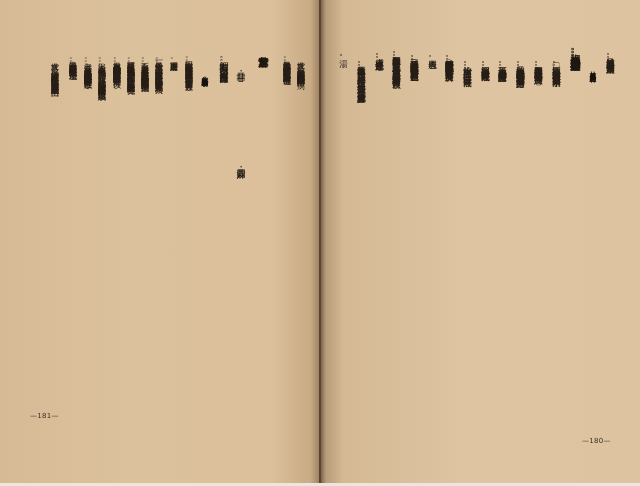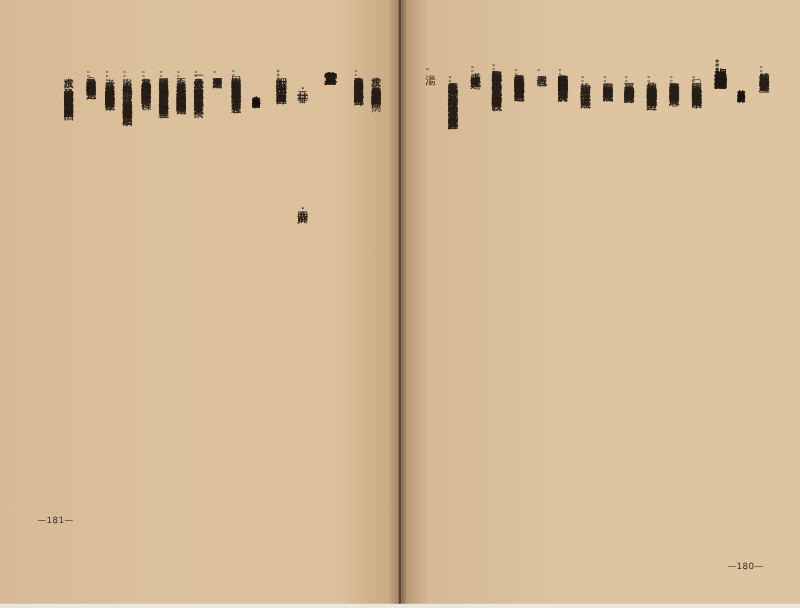--- a/index.html
+++ b/index.html
@@ -99,15 +99,15 @@
     <div class="vt pp" style="left:160px; top:60px;">東洞翁曰<span class="p">。</span>甘草麻黃湯治喘急迫<span class="p">。</span>或自汗或無汗者<span class="p">。</span></div>
     <div class="vt pp" style="left:142px; top:60px;">按治水病<span class="p">。</span>而腫脹<span class="p">。</span>或喘<span class="p">。</span>或自汗出<span class="p">。</span>或無汗者<span class="p">。</span></div>
     <div class="vt pp" style="left:124px; top:54px;">南涯氏註金匱要略防己茯苓湯條曰<span class="p">。</span>此證（中略）故四肢先腫而身不腫<span class="p">。</span>與麻黃證異<span class="p">。</span>麻黃證者<span class="p">。</span>身腫而及於</div>
     <div class="vt pp" style="left:107px; top:54px;">四肢者也<span class="p">。</span></div>
     <div class="vt pp" style="left:89px; top:54px;">又防己黃耆湯條曰<span class="p">。</span>「（上略）凡防己所治者爲虛腫<span class="p">。</span>而自下起也<span class="p">。</span>麻黃所治者爲實腫<span class="p">。</span>而自上起也<span class="p">。</span>」</div>
     <div class="vt pp" style="left:71px; top:50px;">類聚方廣義本方條曰<span class="p">。</span>千金方云<span class="p">。</span>有人患氣急<span class="p">。</span>積久不瘥<span class="p">。</span>遂成水腫<span class="p">。</span>如此者衆<span class="p">。</span>諸皮中之浮水<span class="p">。</span>攻面目身體<span class="p">。</span>自腰以</div>
     <div class="vt pp" style="left:54px; top:52px;">上腫者<span class="p">。</span>皆可以此湯發汗之<span class="p">。</span></div>
     <div class="vt pp" style="left:36px; top:60px;">金匱水氣病篇云<span class="p">。</span>中皮水<span class="p">。</span>其脈浮<span class="p">。</span>外證浮腫<span class="p">。</span>按之沒指<span class="p">。</span>不惡風<span class="p">。</span>其腹如鼓<span class="p">。</span>不渴<span class="p">。</span>當發其汗<span class="p">。</span>按此證亦宜甘草麻黃</div>
     <div class="vt pp" style="left:18px; top:53px;">湯<span class="p">。</span></div>
 
-    <div class="pno" style="left:261px; top:437px;margin-top:12px;">—180—</div>
+    <div class="pno" style="left:261px; top:437px;">—180—</div>
   </div>
 </div>
 
 </body></html>

